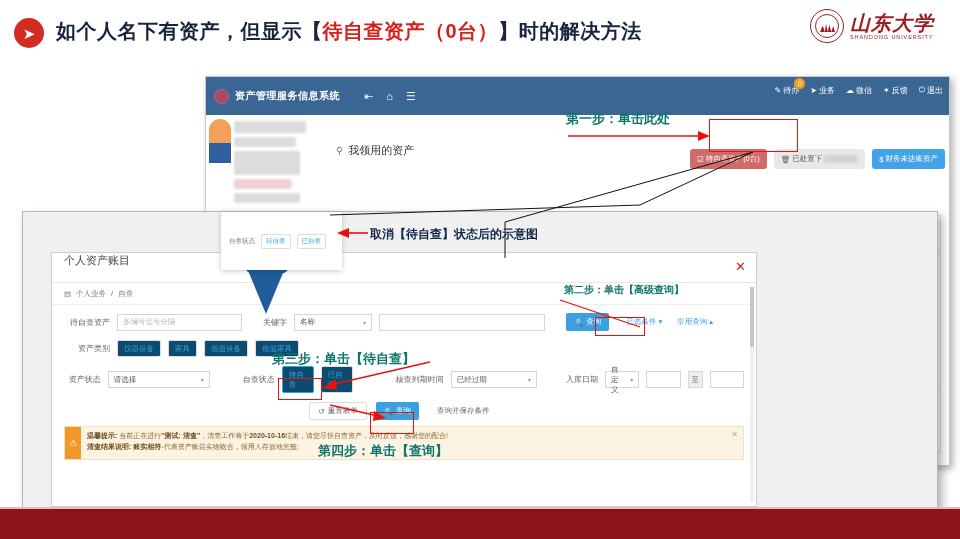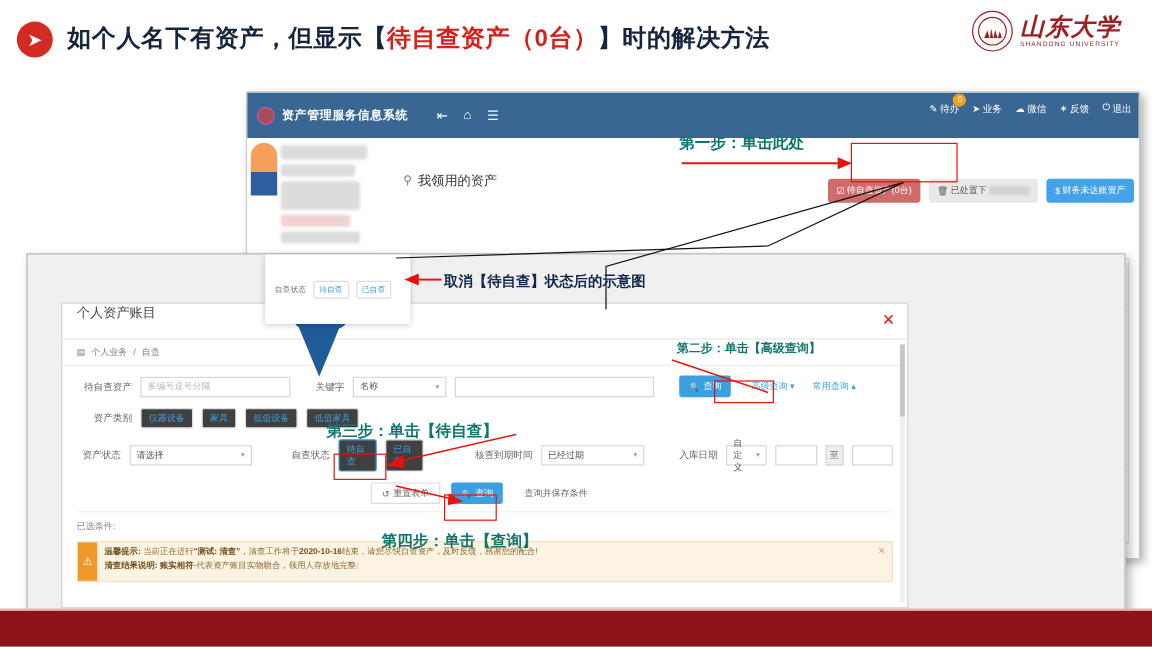--- a/index.html
+++ b/index.html
@@ -153,21 +153,21 @@
     display:flex; align-items:center; justify-content:space-between; padding:0 5px; gap:8px;
   }
   .caret{ color:#999; font-size:6px; }
   .blue-btn{
     background:#3ba0e0; color:#fff; font-size:7.5px; height:18px; border-radius:2px;
     padding:0 8px; display:flex; align-items:center; gap:3px; cursor:pointer;
   }
   .link-btn{ color:#3ba0e0; font-size:7.5px; cursor:pointer; white-space:nowrap;}
   .chip{
     border:1px solid #dcdcdc; border-radius:2px; padding:2.5px 6px; font-size:7.5px;
-    color:#3ba0e0; background:#404040; cursor:pointer;
+    color:#3ba0e0; background:#0c4a6e; cursor:pointer;
   }
   .chip.sel{ border-color:#3ba0e0; }
   .plain-btn{
     border:1px solid #dcdcdc; background:#fff; color:#666; font-size:7.5px;
     height:18px; padding:0 8px; border-radius:2px; display:flex; align-items:center; gap:3px; cursor:pointer;
   }
   .sel-cond{ font-size:7.5px; color:#888; padding:7px 0 5px 0; border-top:1px solid #f0f0f0; margin-top:2px;}
 
   .notice{
     margin-top:2px; background:#fdf3e3; border:1px solid #f3e0bd; display:flex;
@@ -362,21 +362,21 @@
         <span class="flabel" style="margin-left:14px;">关键字</span>
         <span class="fselect" style="width:78px;">
             <span>名称</span>
             <i class="caret">▾</i>
           </span>
         <span class="finput" style="width:166px;"></span>
         <span class="blue-btn" style="margin-left:14px;">
             <i>🔍</i>
             <span>查询</span>
           </span>
-        <span class="link-btn" style="margin-left:10px;"><span>高级查询</span> ▾</span>
+        <span class="link-btn" style="margin-left:10px;"><span>已选条件</span> ▾</span>
         <span class="link-btn" style="margin-left:8px;"><span>常用查询</span> ▴</span>
       </div>
 
       <div class="frow">
         <span class="flabel" style="width:46px;text-align:right;">资产类别</span>
         <span class="chip">仪器设备</span>
         <span class="chip">家具</span>
         <span class="chip">低值设备</span>
         <span class="chip">低值家具</span>
       </div>
@@ -412,21 +412,20 @@
           </span>
         <span class="blue-btn">
             <i>🔍</i>
             <span>查询</span>
           </span>
         <span class="plain-btn" style="border-color:transparent;">
             <span>查询并保存条件</span>
           </span>
       </div>
 
-      <div class="sel-cond">已选条件:</div>
 
       <div class="notice">
         <div class="notice-bar">⚠</div>
         <div class="notice-txt">
           <div>
             <b>温馨提示:</b>
             <span>当前正在进行</span><b>"测试: 清查"</b><span>，清查工作将于</span><b>2020-10-16</b><span>结束，请您尽快自查资产，及时反馈，感谢您的配合!</span>
           </div>
           <div>
             <b>清查结果说明:</b>

